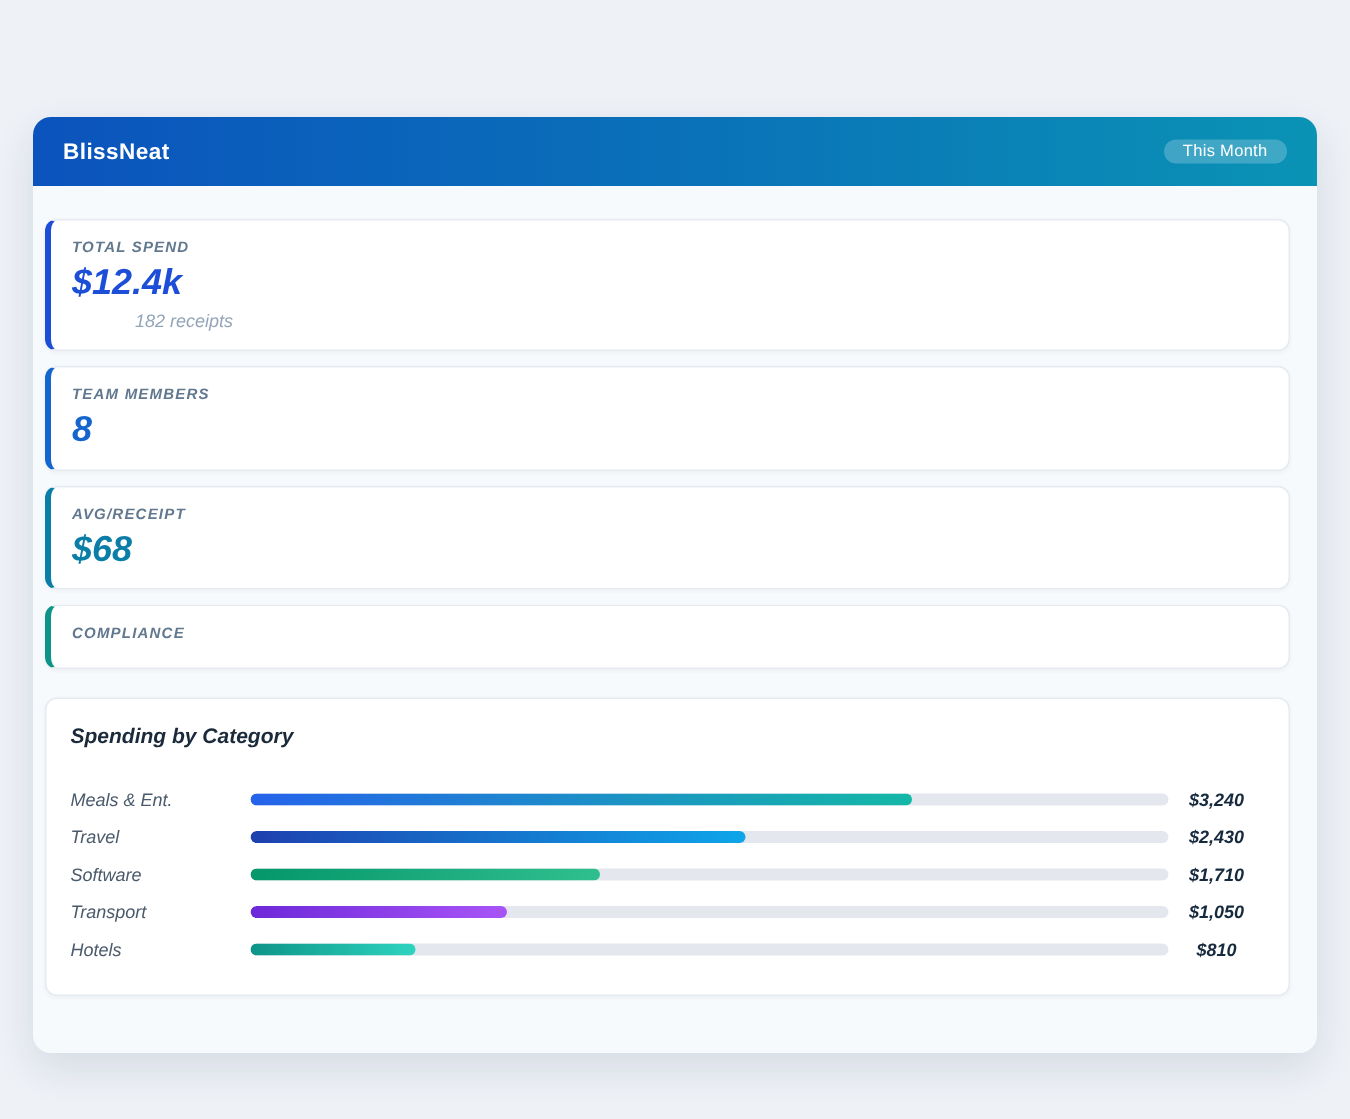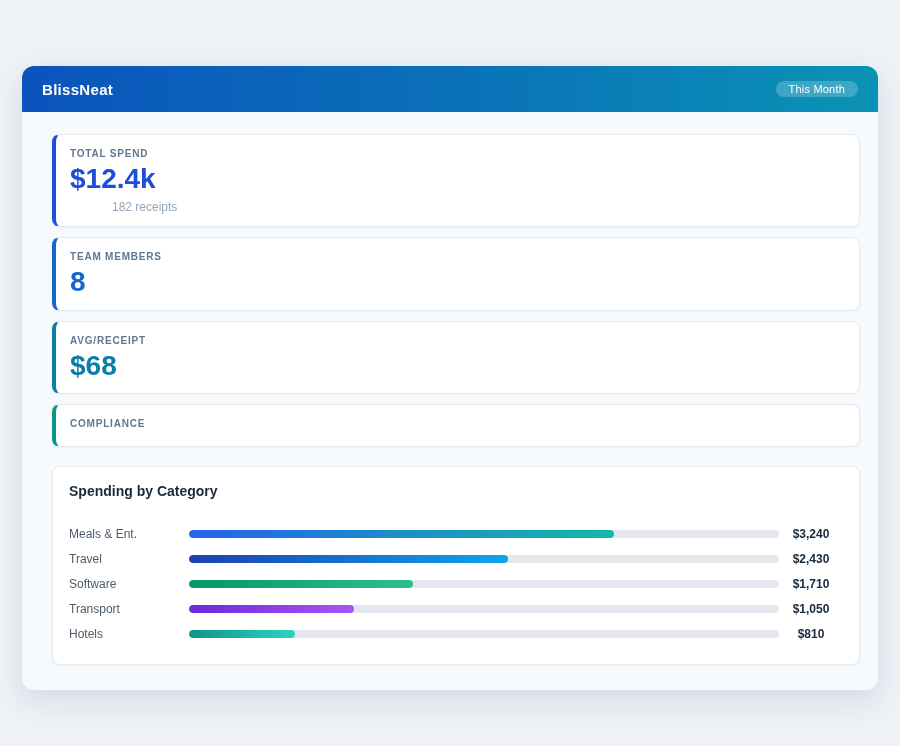--- a/index.html
+++ b/index.html
@@ -4,21 +4,21 @@
 <style>
   * { box-sizing: border-box; margin: 0; padding: 0; }
   html, body { width: 900px; height: 746px; }
   body {
     background: #eef1f6;
     font-family: "Liberation Sans", sans-serif;
     position: relative;
   }
   .app-card {
     position: absolute;
-    left: 22px; top: 66px;
+    left: 22px; top: 78px;
     width: 856px; height: 624px;
     background: #f7fafc;
     border-radius: 12px;
     box-shadow: 0 10px 28px rgba(30, 60, 100, 0.12);
     overflow: hidden;
     display: flex;
     flex-direction: column;
   }
   .app-header {
     height: 46px;
@@ -41,23 +41,24 @@
     font-size: 11px;
     font-weight: normal;
     padding: 2px 13px;
     border-radius: 999px;
     border: none;
     cursor: pointer;
     letter-spacing: 0.2px;
   }
   .app-body {
     flex: 1;
-    padding: 22px 18px 18px 30px;
+    padding: 22px 18px 18px 8px;
     display: flex;
     flex-direction: column;
+    font-style: italic;
   }
   .stat-card {
     background: #ffffff;
     border: 1px solid #e6ebf1;
     border-left: 4px solid #1d4ed8;
     border-radius: 8px;
     padding: 13px 16px 12px 14px;
     margin-bottom: 10px;
     box-shadow: 0 1px 3px rgba(30, 60, 100, 0.05);
   }
@@ -65,21 +66,21 @@
     display: block;
     font-size: 10px;
     font-weight: bold;
     letter-spacing: 0.8px;
     color: #61788f;
     text-transform: uppercase;
     margin-bottom: 5px;
   }
   .stat-value {
     display: block;
-    font-size: 28px;
+    font-size: 24px;
     font-weight: bold;
     color: #1d4ed8;
     line-height: 1.1;
   }
   .stat-caption {
     display: block;
     font-size: 12px;
     color: #93a5b8;
     margin-top: 5px;
     margin-left: 42px;

